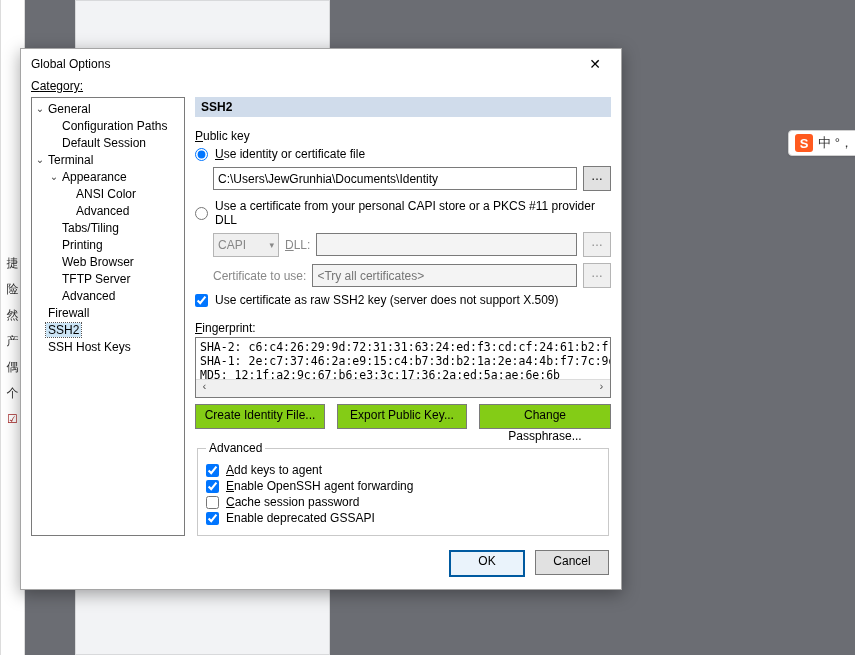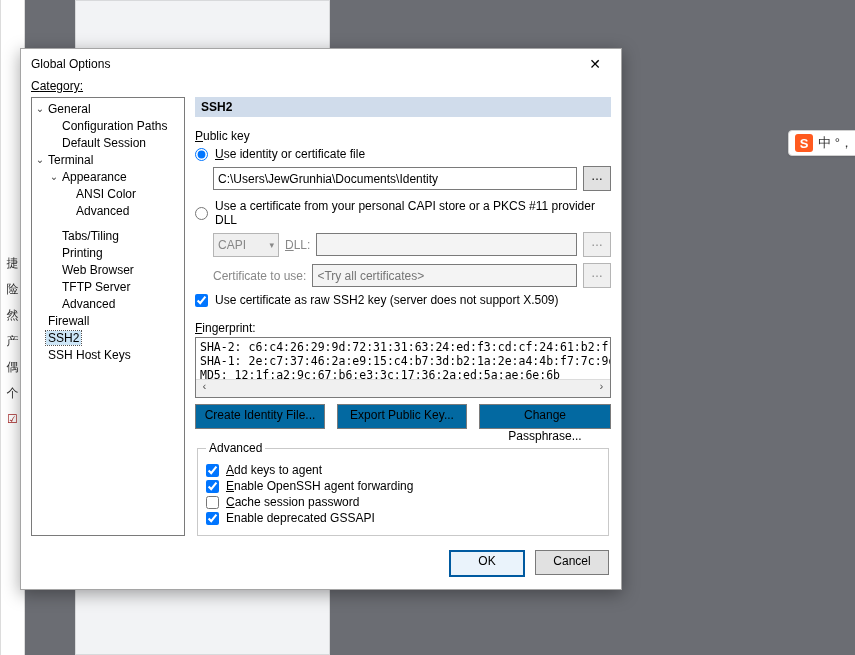--- a/index.html
+++ b/index.html
@@ -207,21 +207,21 @@
     display:flex; justify-content:space-between;
   }
   .fp-sb span { width:17px; text-align:center; color:#555; font-family: sans-serif; }
 
   .btn-row {
     display: flex; gap: 12px; margin-top: 6px;
   }
   .btn {
     height: 23px;
     border: 1px solid #7a7a7a;
-    background: #0369a1;
+    background: #84cc16;
     padding: 0 8px;
     min-width: 112px;
     text-align: center;
     line-height: 21px;
     cursor: default;
   }
 
   fieldset.adv {
     border: 1px solid #c9c9c9;
     margin-top: 12px;
@@ -302,21 +302,21 @@
           <span class="lbl">Appearance</span>
         </div>
         <div class="tree-item" style="padding-left: 30px;">
           <span class="arrow"></span>
           <span class="lbl">ANSI Color</span>
         </div>
         <div class="tree-item" style="padding-left: 30px;">
           <span class="arrow"></span>
           <span class="lbl">Advanced</span>
         </div>
-        <div class="tree-item" style="padding-left: 16px; margin-top: 8px;">
+        <div class="tree-item" style="padding-left: 16px;">
           <span class="arrow"></span>
           <span class="lbl">Tabs/Tiling</span>
         </div>
         <div class="tree-item" style="padding-left: 16px;">
           <span class="arrow"></span>
           <span class="lbl">Printing</span>
         </div>
         <div class="tree-item" style="padding-left: 16px;">
           <span class="arrow"></span>
           <span class="lbl">Web Browser</span>

